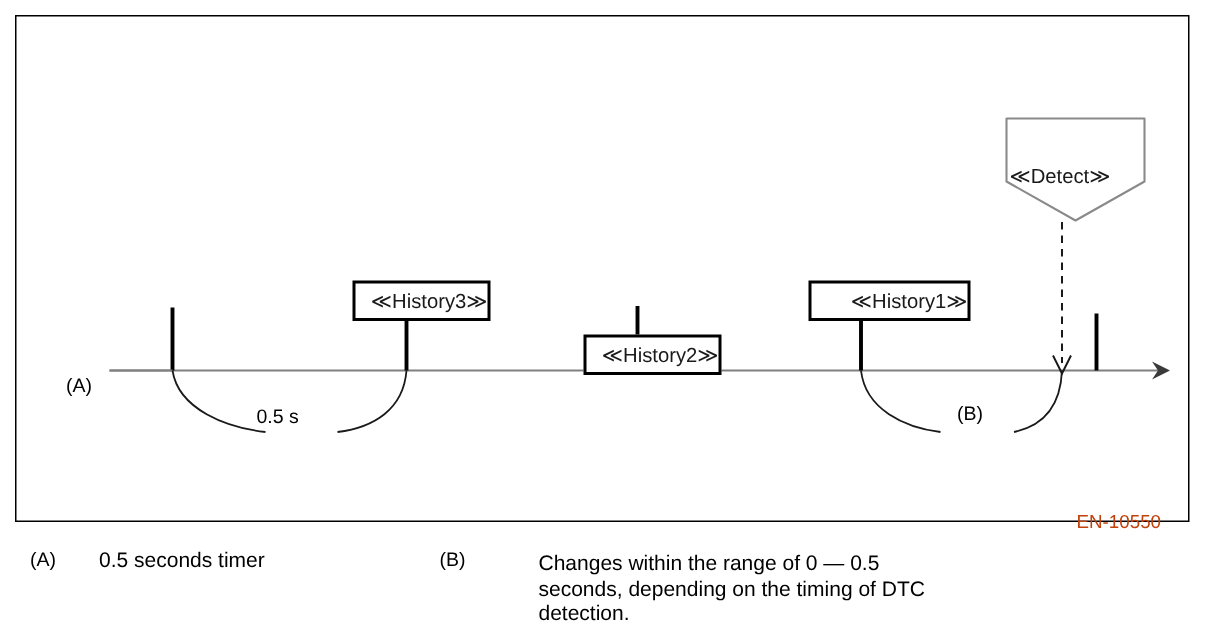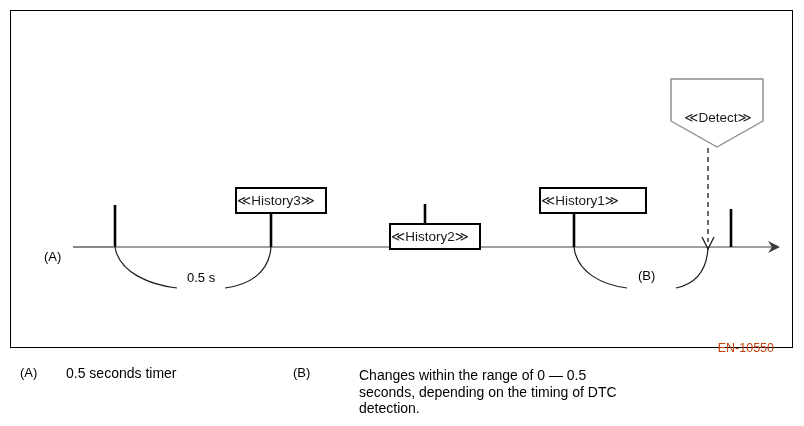--- a/index.html
+++ b/index.html
@@ -34,49 +34,48 @@
     top: 0;
   }
   
   .history-box {
     position: absolute;
     border: 2px solid #000000;
     background: #ffffff;
     box-sizing: border-box;
     height: 27px;
     line-height: 23px;
-    text-align: left;
+    text-align: right;
     font-size: 13.5px;
     color: #1a1a1a;
     letter-spacing: 0px;
     white-space: nowrap;
   }
   #history3-box { left: 224px; top: 176px; width: 92px; }
   #history2-box { left: 378px; top: 176px; width: 92px; margin-top: 36px; }
   #history1-box { left: 528px; top: 176px; width: 108px; }
   
   #detect-label {
     position: absolute;
     left: 662px;
     top: 98px;
     width: 90px;
-    text-align: center;
     font-size: 13.5px;
     color: #1a1a1a;
     white-space: nowrap;
   }
   
   .axis-tag {
     position: absolute;
     font-size: 13px;
     color: #000000;
     white-space: nowrap;
   }
   #axis-label-a { left: 33px; top: 238px; }
-  #timer-arc-label { left: 176px; top: 259px; }
+  #timer-arc-label { left: 160px; top: 259px; }
   #variance-arc-label { left: 627px; top: 257px; }
   
   #figure-code {
     position: absolute;
     right: 18px;
     top: 330px;
     font-size: 12.5px;
     color: #c2410c;
     white-space: nowrap;
   }

